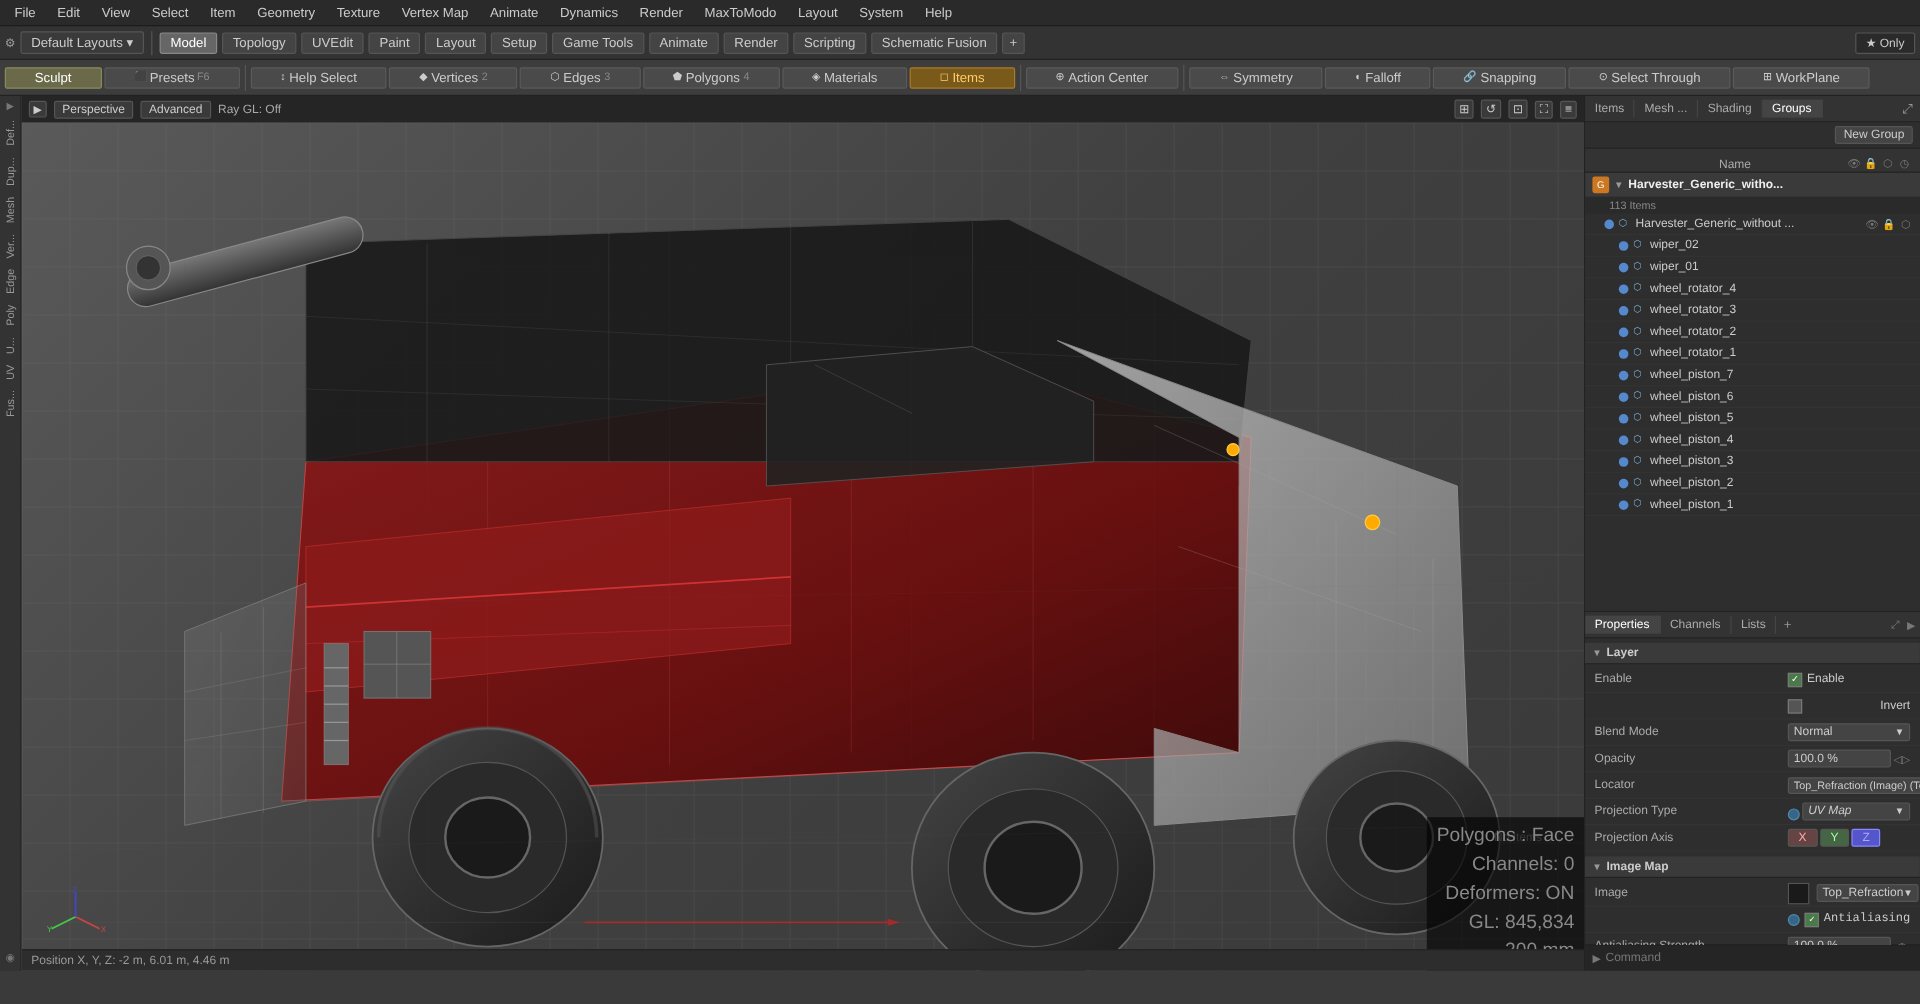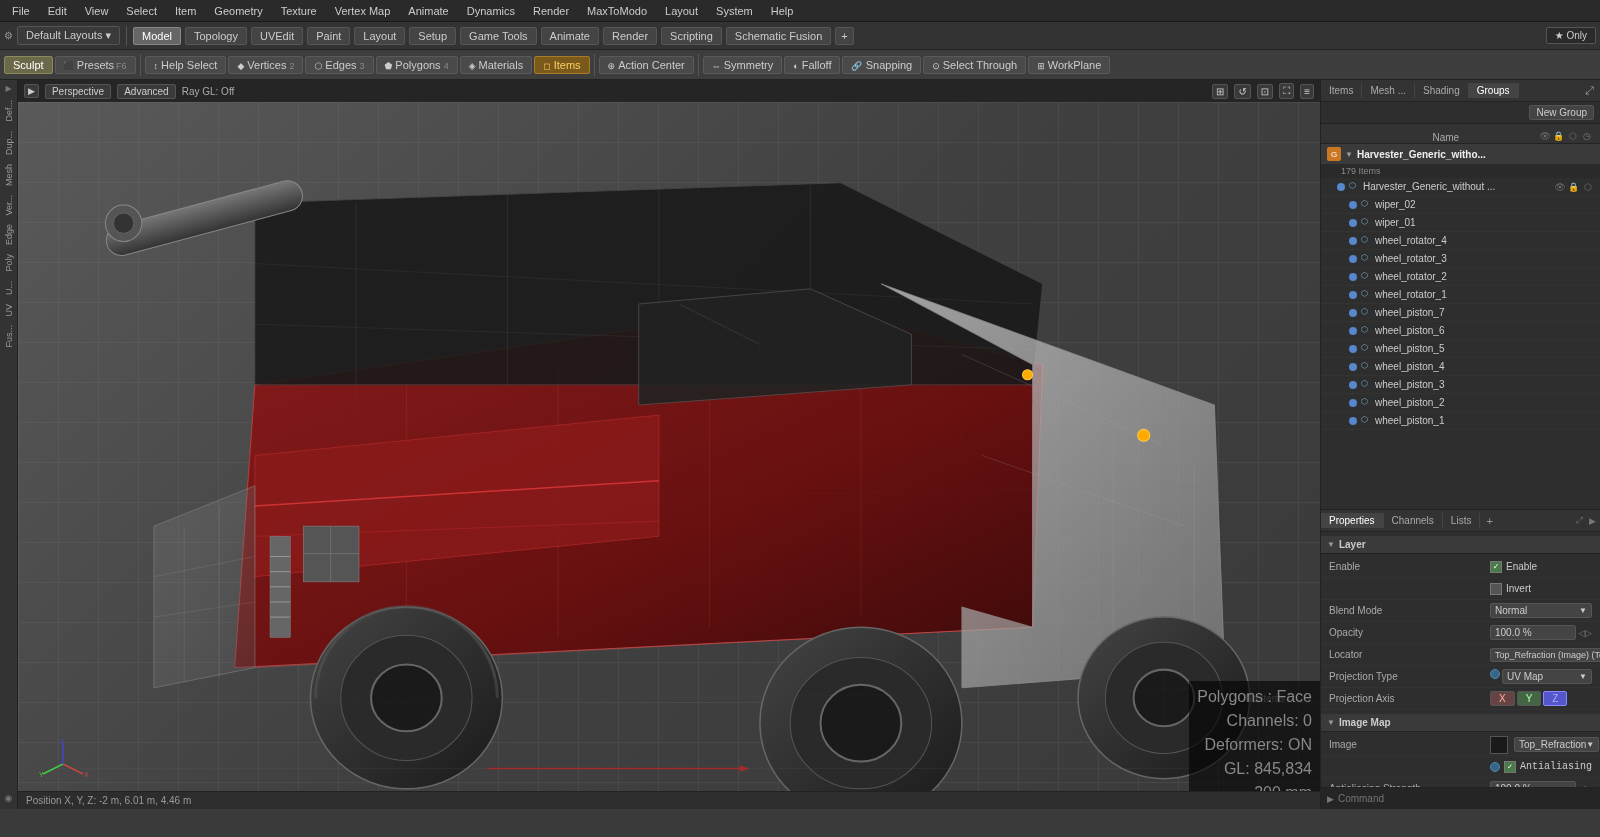--- a/index.html
+++ b/index.html
@@ -11,21 +11,21 @@
 
     
     #toolbar1 { display: flex; align-items: center; height: 28px; background: #333; border-bottom: 1px solid #222; padding: 0 4px; gap: 4px; }
     .toolbar-btn { padding: 2px 8px; background: #444; border: 1px solid #555; color: #ccc; cursor: pointer; font-size: 11px; border-radius: 2px; display: flex; align-items: center; gap: 3px; }
     .toolbar-btn.active { background: #5a5a5a; }
     .toolbar-separator { width: 1px; height: 20px; background: #555; margin: 0 2px; }
     .toolbar-spacer { flex: 1; }
 
     
     #toolbar2 { display: flex; align-items: center; height: 30px; background: #3d3d3d; border-bottom: 1px solid #222; padding: 0 4px; gap: 2px; }
-    .tool-btn { padding: 2px 8px; background: #4a4a4a; border: 1px solid #5a5a5a; color: #ccc; cursor: pointer; font-size: 11px; border-radius: 2px; display: flex; align-items: flex-end; gap: 3px; white-space: nowrap; }
+    .tool-btn { padding: 2px 24px; background: #4a4a4a; border: 1px solid #5a5a5a; color: #ccc; cursor: pointer; font-size: 11px; border-radius: 2px; display: flex; align-items: flex-start; gap: 3px; white-space: nowrap; }
     .tool-btn.active { background: #6a6a4a; border-color: #8a8a5a; color: #fff; }
     .tool-btn.orange-active { background: #7a5a1a; border-color: #aa7a2a; color: #ffcc66; }
     .tool-separator { width: 1px; height: 22px; background: #555; margin: 0 2px; }
 
     
     #main { display: flex; width: 1600px; height: calc(837px - 22px - 28px - 28px - 30px); }
 
     
     #left-sidebar { width: 18px; background: #333; border-right: 1px solid #222; display: flex; flex-direction: column; align-items: center; padding: 2px 0; gap: 1px; }
     .left-tab { writing-mode: vertical-rl; transform: rotate(180deg); font-size: 9px; color: #999; padding: 4px 2px; cursor: pointer; }
@@ -426,21 +426,21 @@
       </div>
 
       <div id="items-list">
 
         <div class="items-list-header" style="padding-left:6px;">
           <div style="width:14px;height:14px;background:#cc7722;border-radius:2px;margin-right:4px;flex-shrink:0;display:flex;align-items:center;justify-content:center;font-size:8px;color:#fff;">G</div>
           <span class="expand-arrow">▼</span>
           <span style="font-size:10px;color:#eee;font-weight:bold;overflow:hidden;text-overflow:ellipsis;white-space:nowrap;flex:1;">Harvester_Generic_witho...</span>
         </div>
         <div style="padding-left:16px;font-size:9px;color:#888;padding:2px 6px 2px 20px;background:#2a2a2a;">
-          <span>179 Items</span>
+          <span>113 Items</span>
         </div>
 
         <div class="item-row" style="padding-left:16px;">
           <div class="item-dot blue"></div>
           <div style="width:12px;height:12px;margin-right:2px;font-size:8px;color:#77aacc;">⬡</div>
           <span class="item-name">Harvester_Generic_without ...</span>
           <div class="item-vis-icons">
             <div class="vis-icon">👁</div>
             <div class="vis-icon">🔒</div>
             <div class="vis-icon">⬡</div>
@@ -538,21 +538,21 @@
         <div class="prop-row">
           <span class="prop-label">Enable</span>
           <div class="prop-value" style="display:flex;align-items:center;gap:4px;">
             <div class="prop-checkbox checked"></div>
             <span style="font-size:10px;color:#ccc;">Enable</span>
           </div>
         </div>
 
         <div class="prop-row">
           <span class="prop-label"></span>
-          <div class="prop-value" style="display:flex;align-items:center;gap:4px;">
+          <div class="prop-value" style="display:flex;align-items:center;gap:4px;justify-content:space-between;">
             <div class="prop-checkbox"></div>
             <span style="font-size:10px;color:#ccc;">Invert</span>
           </div>
         </div>
 
         <div class="prop-row">
           <span class="prop-label">Blend Mode</span>
           <div class="prop-dropdown" style="flex:1;">
             <span>Normal</span>
             <span style="font-size:8px;">▼</span>
@@ -572,21 +572,21 @@
         <div class="prop-row">
           <span class="prop-label">Locator</span>
           <div class="prop-dropdown" style="flex:1;font-size:9px;">
             <span style="overflow:hidden;text-overflow:ellipsis;white-space:nowrap;max-width:120px;">Top_Refraction (Image) (Tex ...</span>
             <span style="font-size:8px;">▼</span>
           </div>
         </div>
 
         <div class="prop-row">
           <span class="prop-label">Projection Type</span>
-          <div style="flex:1;display:flex;align-items:flex-start;gap:2px;">
+          <div style="flex:1;display:flex;align-items:flex-end;gap:2px;font-style:italic;">
             <div style="width:10px;height:10px;border-radius:50%;background:#336688;border:1px solid #5588aa;flex-shrink:0;"></div>
             <div class="prop-dropdown" style="flex:1;">
               <span>UV Map</span>
               <span style="font-size:8px;">▼</span>
             </div>
           </div>
         </div>
 
         <div class="prop-row">
           <span class="prop-label">Projection Axis</span>

